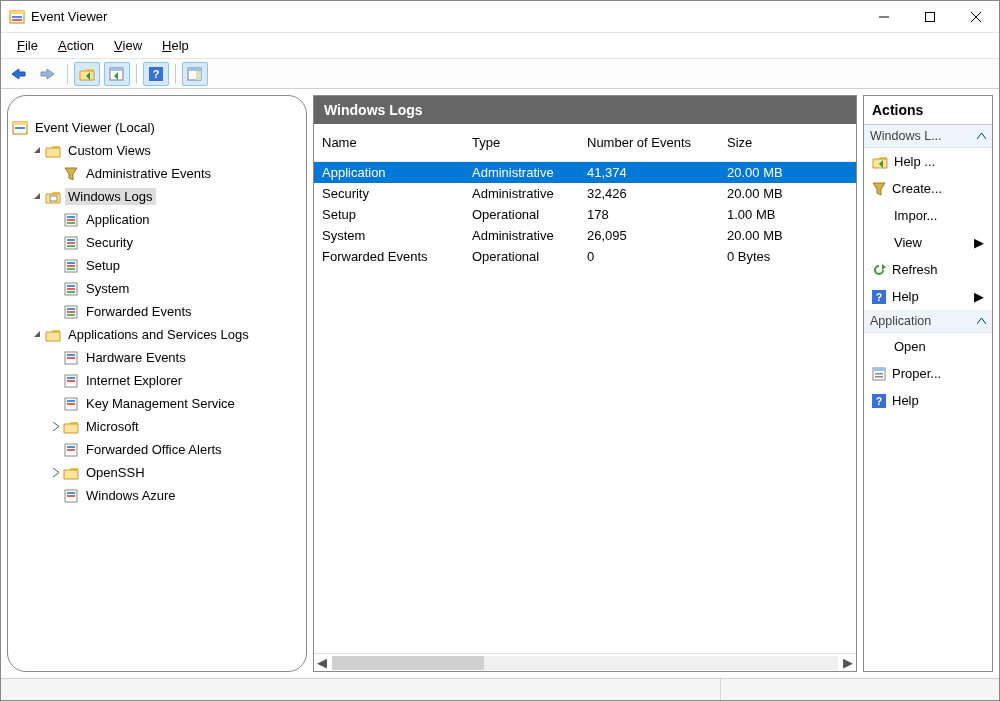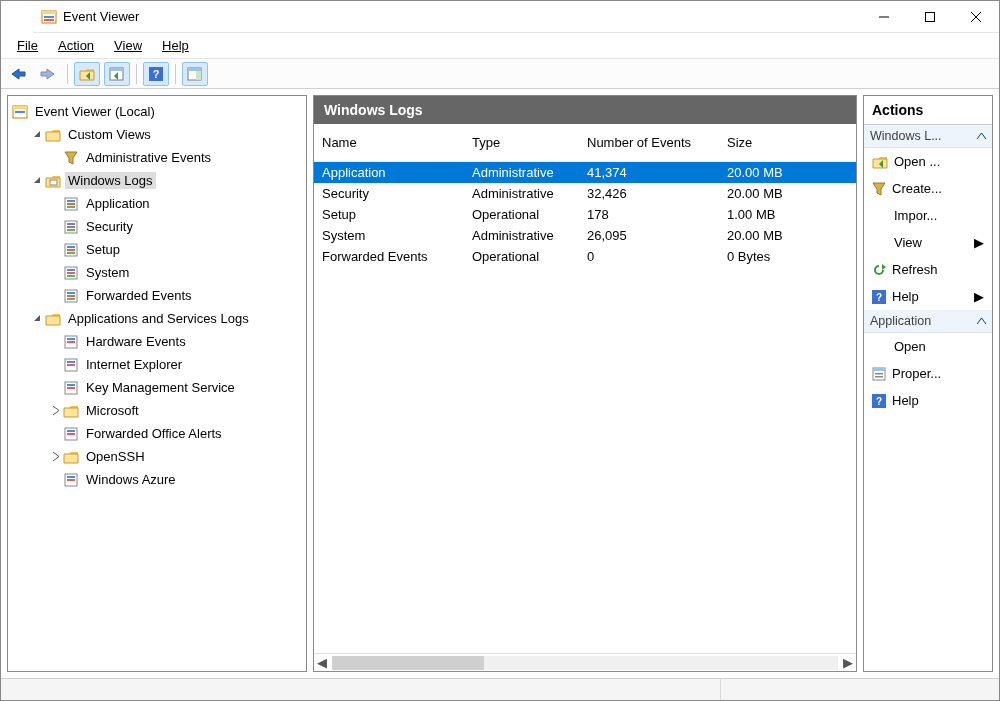--- a/index.html
+++ b/index.html
@@ -1,31 +1,31 @@
 <!DOCTYPE html>
 <html><head>
 <meta charset="utf-8">
 <style>
 * { box-sizing: border-box; margin: 0; padding: 0; }
 body { font-family: "Segoe UI", Tahoma, sans-serif; font-size: 13px; color: #000; background: #fff; width: 1000px; height: 701px; overflow: hidden; border: 1px solid #888; display: flex; flex-direction: column; }
-.titlebar { height: 32px; display: flex; align-items: center; padding: 0 0 0 8px; border-bottom: 1px solid #e5e5e5; margin-left: 32px; }
+.titlebar { height: 32px; display: flex; align-items: center; padding: 0 0 0 8px; border-bottom: 1px solid #e5e5e5; }
 .titlebar .app-icon { width: 16px; height: 16px; margin-right: 6px; }
 .titlebar .title { flex: 1; font-size: 13px; }
 .win-btn { width: 46px; height: 30px; display: flex; align-items: center; justify-content: center; background: transparent; border: none; }
 .win-btn svg { pointer-events: none; }
 .menubar { height: 26px; display: flex; align-items: center; padding: 0 6px; border-bottom: 1px solid #e5e5e5; }
-.menubar .menu-item { padding: 2px 10px; cursor: default; text-decoration: underline; }
+.menubar .menu-item { padding: 2px 10px; cursor: default; }
 .menubar .menu-item .ul { text-decoration: underline; }
 .toolbar { height: 30px; display: flex; align-items: center; padding: 2px 4px; border-bottom: 1px solid #d0d0d0; gap: 4px; background:#fcfcfc; }
 .tool-btn { width: 26px; height: 24px; display: flex; align-items: center; justify-content: center; border: 1px solid transparent; border-radius: 2px; }
 .tool-btn.sel { background: #d6eaff; border-color: #8cc4ef; }
 .tool-sep { width: 1px; height: 20px; background: #ccc; margin: 0 2px; }
 .content { flex: 1; display: flex; padding: 6px; gap: 6px; min-height: 0; }
 .pane { border: 1px solid #8a8a8a; background: #fff; display: flex; flex-direction: column; min-height: 0; }
-.tree-pane { width: 300px; overflow: auto; padding-top: 4px; }
+.tree-pane { width: 300px; overflow: auto; padding-top: 20px; border-radius: 19px; }
 .tree-node { white-space: nowrap; }
 .tree-row { display: flex; align-items: center; height: 23px; padding-left: 4px; cursor: default; }
 .twisty { width: 14px; height: 14px; display:flex; align-items:center; justify-content:center; margin-right: 1px; }
 .node-icon { width: 16px; height: 16px; margin-right: 4px; display:flex; align-items:center; justify-content:center; }
 .tree-row.selected .label-span { background: #ddd; }
 .label-span { padding: 1px 3px; }
 .children { padding-left: 18px; }
 .center-pane { flex: 1; }
 .pane-header { background: #666; color: #fff; padding: 6px 10px; font-weight: 700; font-size: 14px; }
 .list-area { flex: 1; overflow: auto; position: relative; }
@@ -422,21 +422,21 @@
         </span>
     </div>
     <div class="actions-item">
         <span>
           <svg width="16" height="14">
             <path d="M1 4h5l2-2h7v2H1z" fill="#f3c14b"></path>
             <path d="M1 4h14v9H1z" fill="#ffe49a" stroke="#c99a2e"></path>
             <polygon points="7,9 11,5 11,13" fill="#3a9a3a"></polygon>
           </svg>
         </span>
-        <span class="txt">Open ...</span>
+        <span class="txt">Help ...</span>
       </div>
     <div class="actions-item">
         <span>
           <svg width="14" height="14">
             <path d="M1 1h12l-4 6v6l-4-2V7z" fill="#d6b24a" stroke="#9a7a20"></path>
           </svg>
         </span>
         <span class="txt">Create...</span>
       </div>
     <div class="actions-item">

